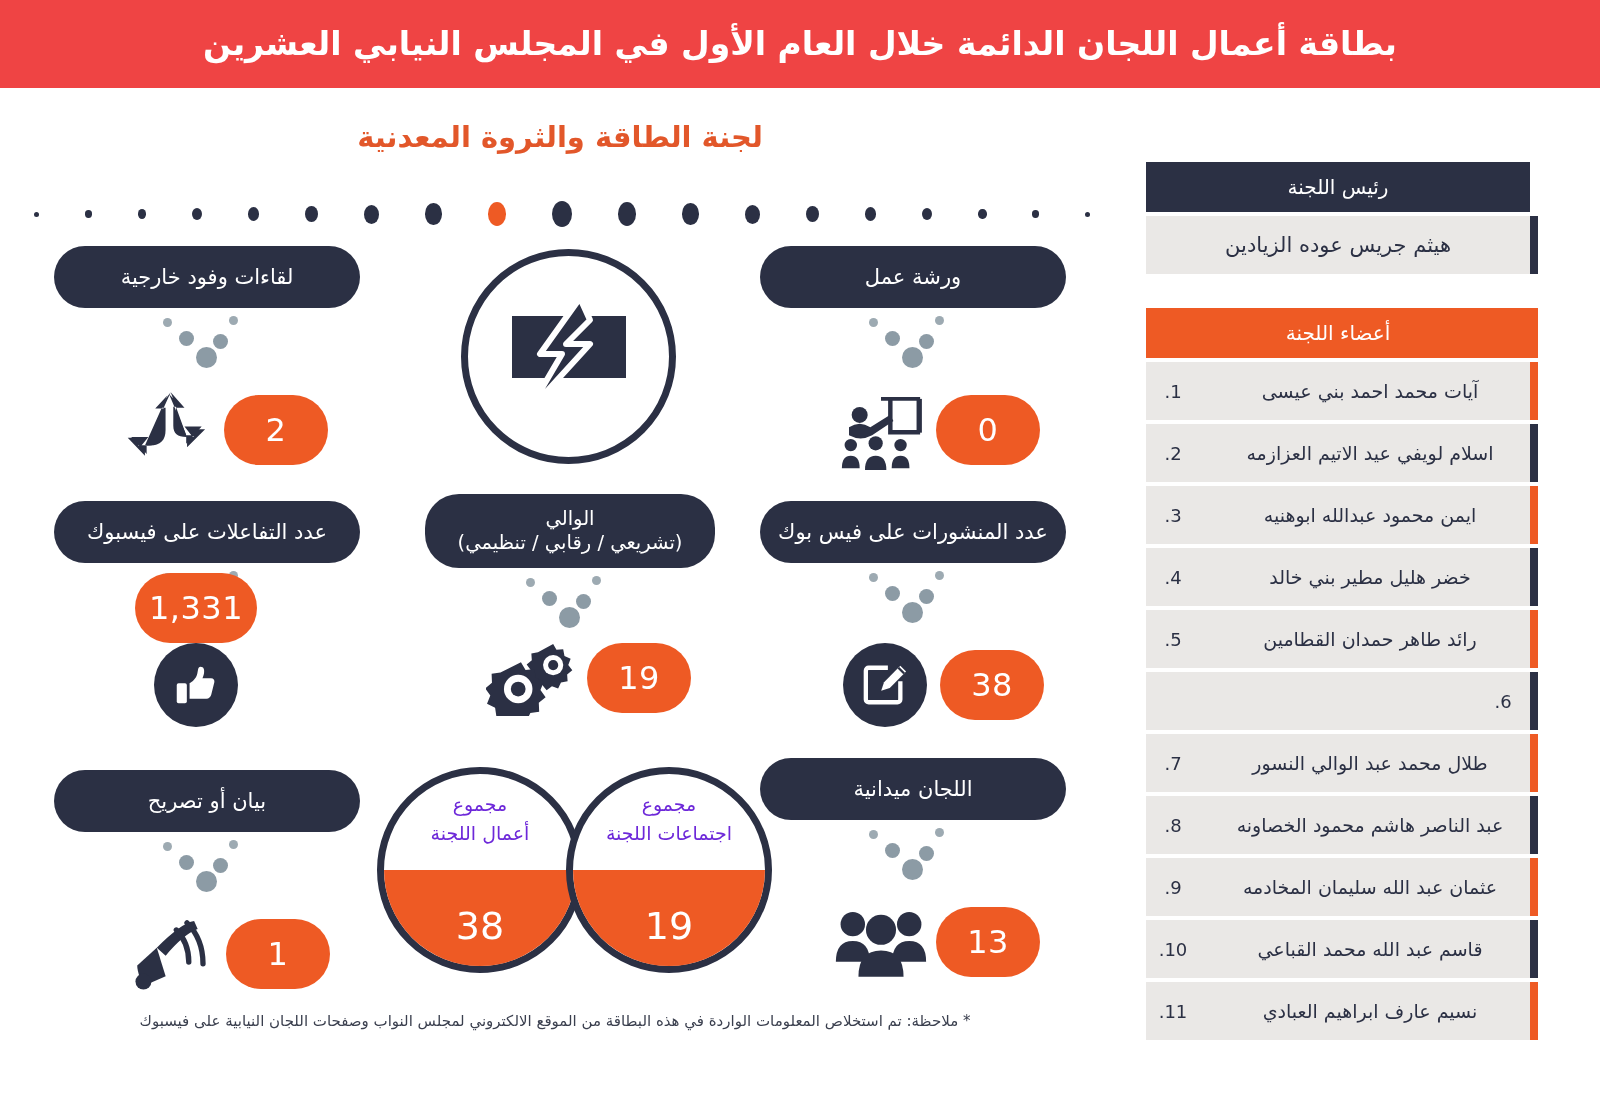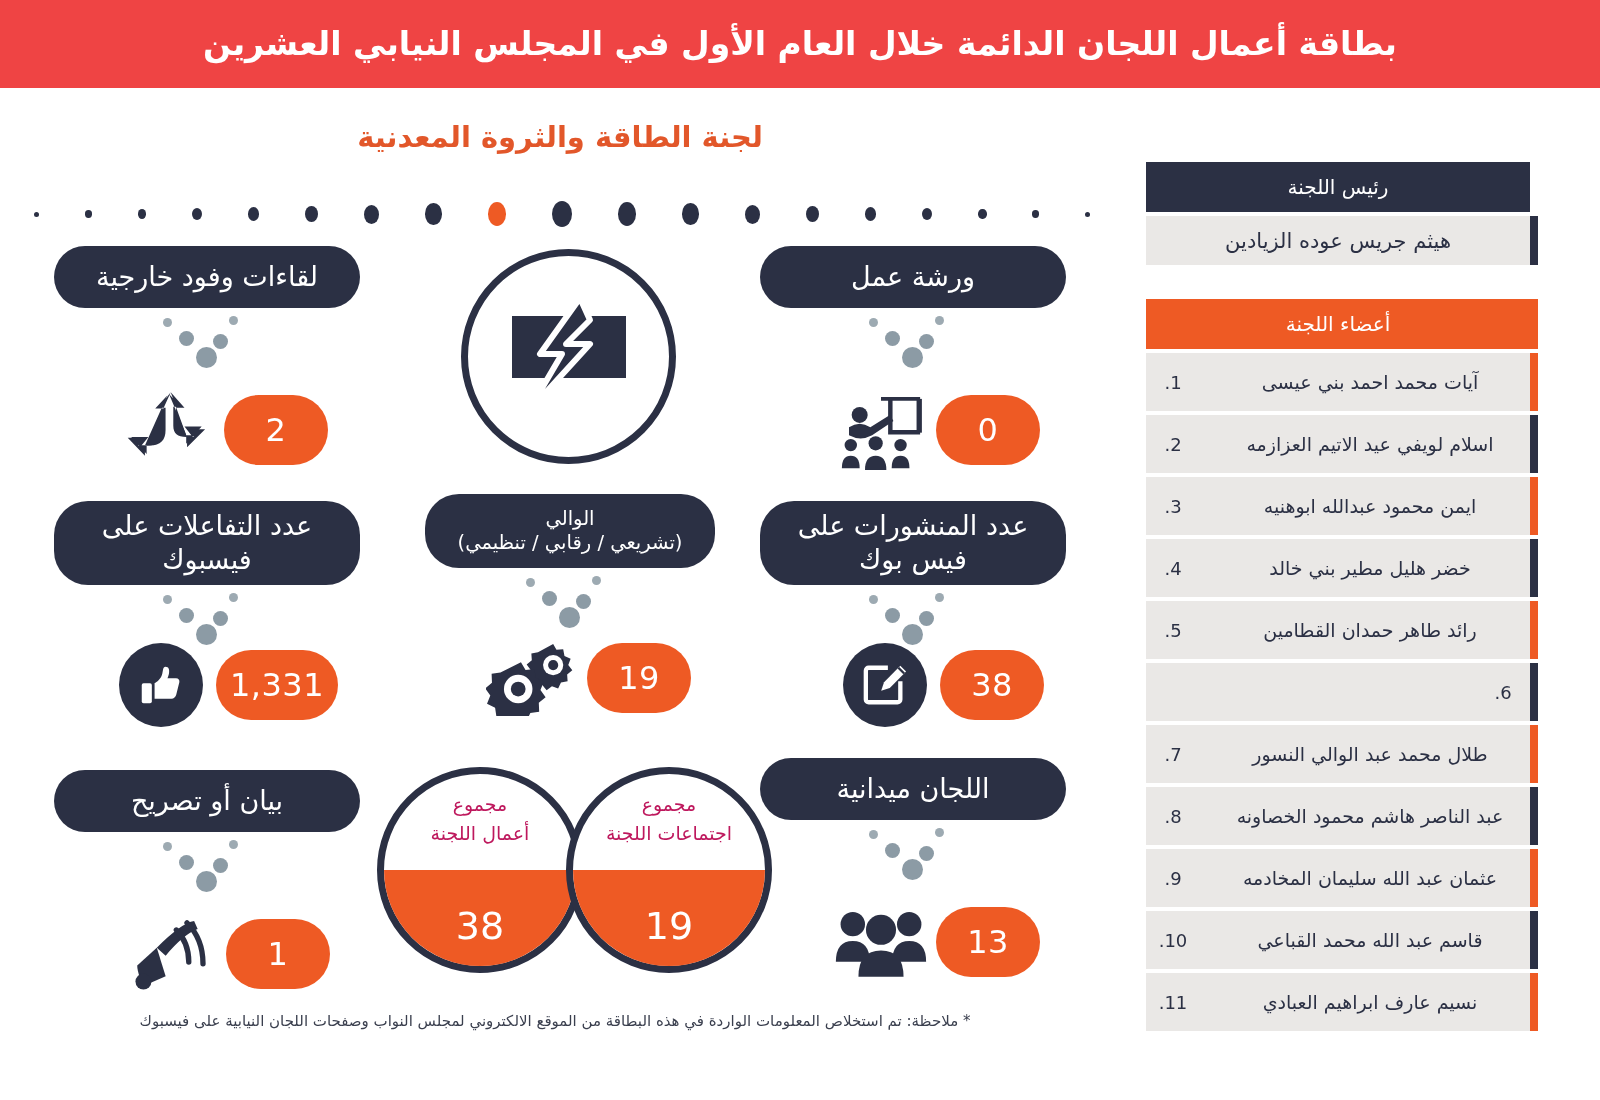--- a/index.html
+++ b/index.html
@@ -41,21 +41,21 @@
   
   .cards { position:absolute; left:0; top:246px; width:1110px; height:760px; }
 
   .card { position:absolute; width:306px; height:230px; }
   .card.mid { width:290px; }
 
   .pill {
     background:#2B3044; border-radius:34px;
     min-height:62px; width:100%;
     display:flex; align-items:center; justify-content:center;
-    color:#ffffff; font-size:27px; text-align:center;
+    color:#ffffff; font-size:21px; text-align:center;
     padding:8px 16px; line-height:1.25;
   }
   .pill.two-line { min-height:74px; font-size:19.5px; }
 
   .bubbles { position:relative; height:56px; width:120px; margin:6px auto 0 auto; }
   .bubbles span { position:absolute; background:#8C9BA5; border-radius:50%; }
   .b1 { width:9px;  height:9px;  left:16px; top:4px;  opacity:.85; }
   .b2 { width:9px;  height:9px;  left:82px; top:2px;  opacity:.85; }
   .b3 { width:15px; height:15px; left:32px; top:17px; }
   .b4 { width:15px; height:15px; left:66px; top:20px; }
@@ -91,21 +91,21 @@
   
   .twin { position:absolute; width:206px; height:206px; }
   .twin-inner {
     width:100%; height:100%; border-radius:50%;
     border:7px solid #2B3044; background:#ffffff;
     overflow:hidden; position:relative;
   }
   .twin-fill { position:absolute; left:0; bottom:0; width:100%; height:50%; background:#EE5A24; }
   .twin-label {
     position:absolute; left:0; top:16px; width:100%;
-    text-align:center; color:#be185d;
+    text-align:center; color:#6d28d9;
     font-size:19px; line-height:1.5; padding:0 18px;
   }
   .twin-value {
     position:absolute; left:0; bottom:18px; width:100%;
     text-align:center; color:#ffffff; font-size:38px;
   }
 
   
   .footnote {
     position:absolute; left:0; top:1012px; width:1110px;
@@ -114,21 +114,21 @@
 
   
   .sidebar { position:absolute; left:1126px; top:162px; width:404px; }
 
   .sb-header-dark {
     background:#2B3044; color:#ffffff;
     height:50px; display:flex; align-items:center; justify-content:center;
     font-size:20px; width:384px;
   }
   .sb-chair-row {
-    background:#EAE8E6; color:#2B3044; height:49px;
+    background:#EAE8E6; color:#2B3044; height:58px;
     display:flex; align-items:center; justify-content:center;
     font-size:21px; margin-top:4px; width:384px;
     position:relative;
   }
   .sb-chair-row::after {
     content:""; position:absolute; right:-8px; top:0;
     width:8px; height:100%; background:#2B3044;
   }
   .sb-header-dark::after {
     content:""; position:absolute; right:-8px; top:0;
@@ -269,21 +269,21 @@
 
     <div class="card" style="left:54px; top:255px;">
       <div class="pill">عدد التفاعلات على فيسبوك</div>
       <div class="bubbles">
         <span class="b1"></span>
           <span class="b2"></span>
           <span class="b3"></span>
           <span class="b4"></span>
           <span class="b5"></span>
       </div>
-      <div class="row-bottom" style="padding-right:22px;">
+      <div class="row-bottom" style="padding-right:22px;flex-direction:column;">
         <div class="value-chip wide">1,331</div>
         <div class="icon-wrap">
           <div class="icon-circle">
             <svg width="44" height="44" viewBox="0 0 48 48" aria-hidden="true">
               <g fill="#ffffff">
                 <rect x="3" y="22" width="11" height="22" rx="2"></rect>
                 <path d="M17 22 c0 0 6 -3 8 -9 c1.6 -4.8 0.6 -9 4 -9 c3.4 0 4.6 3 3.6 8 c-0.5 2.5 -1.6 4.6 -1.6 4.6 h9.4
                          c2.6 0 4.2 2 3.6 4.4 l-3.4 13.6 c-0.6 2.4 -2.6 4.4 -5.2 4.4 H17 z"></path>
               </g>
             </svg>

